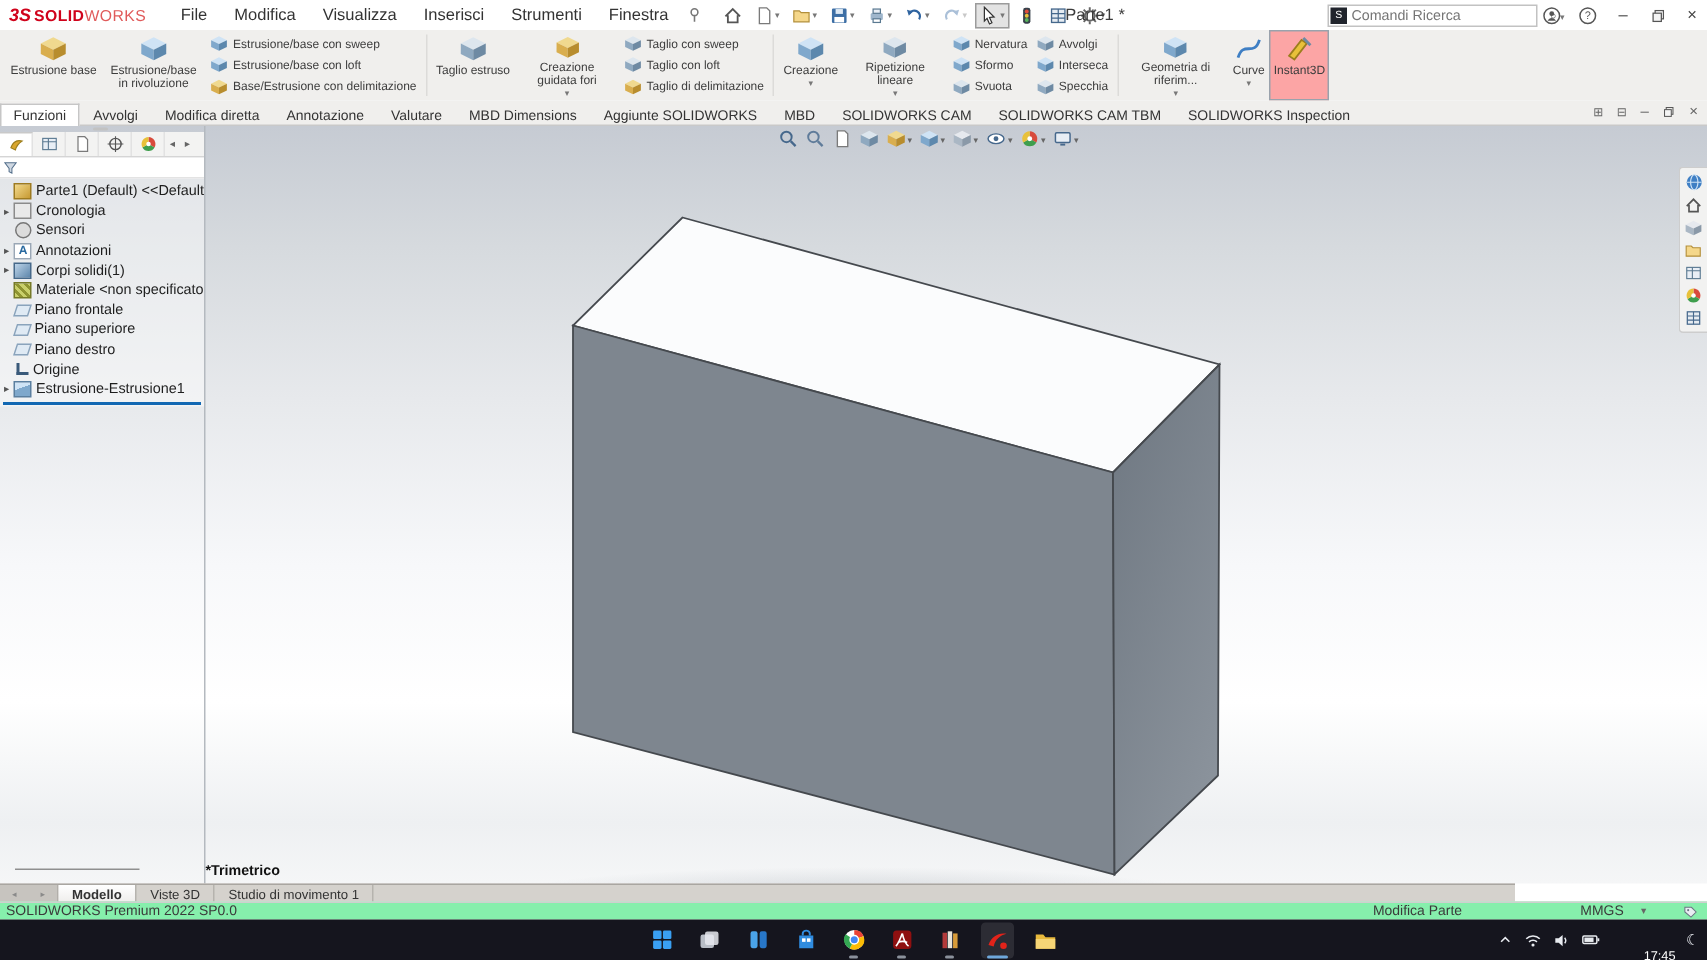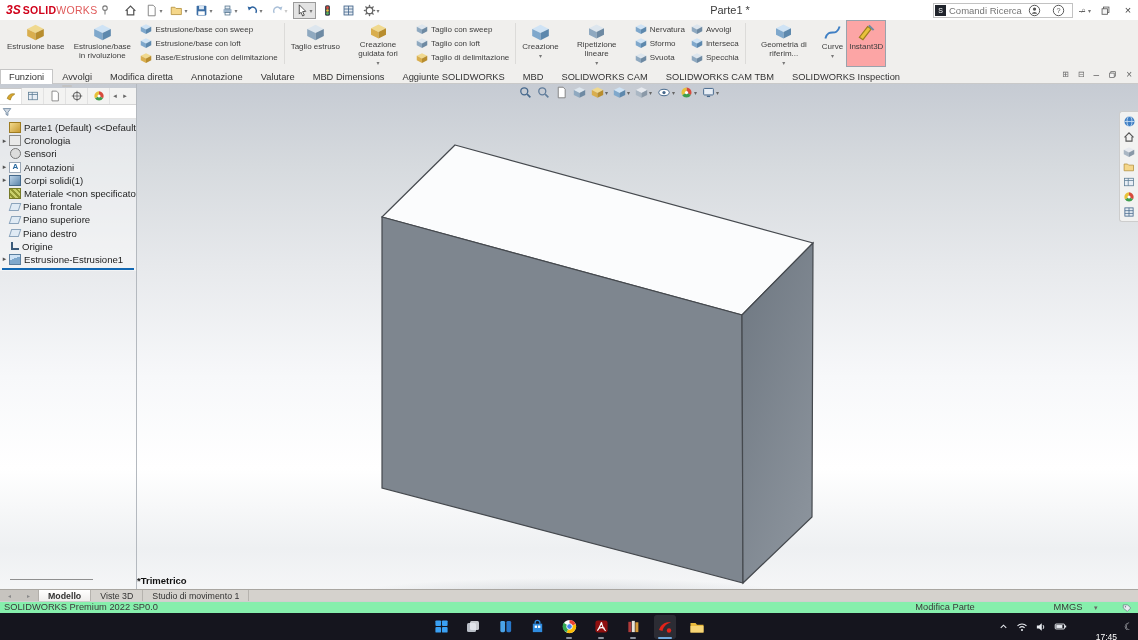--- a/index.html
+++ b/index.html
@@ -17,21 +17,21 @@
   .menus{display:flex;margin-left:14px;}
   .menu-item{padding:2px 9px;cursor:default;}
   .pin{margin-left:2px;width:14px;text-align:center;}
   .qat{display:flex;align-items:center;margin-left:8px;gap:2px;}
   .qbtn{display:flex;align-items:center;padding:1px 2px;border:1px solid transparent;}
   .qbtn .caret{font-size:6px;color:#777;margin-left:1px;}
   .qbtn.pressed{background:#e3e3e3;border-color:#9b9b9b;}
   .win-title{position:absolute;left:660px;top:0;width:140px;height:20px;line-height:20px;
              text-align:center;color:#3a3a3a;font-size:11px;}
   .searchbox{position:absolute;left:885px;top:3px;width:138px;height:13px;border:1px solid #c2c2c2;
-             background:#fff;display:flex;align-items:center;font-size:9.5px;margin-left:48px;}
+             background:#fff;display:flex;align-items:center;font-size:9.5px;}
   .searchbox .appsq{width:11px;height:11px;background:#20242c;margin:0 3px 0 1px;flex:0 0 auto;
                     display:flex;align-items:center;justify-content:center;color:#fff;font-size:7px;}
   .searchbox input{border:none;outline:none;flex:1;font-size:9.5px;color:#555;height:11px;padding:0;
                    font-family:"Liberation Sans",sans-serif;background:transparent;}
   .searchbox .sb-ic{color:#777;font-size:9px;margin-right:2px;}
   .tb-right{position:absolute;right:4px;top:0;height:20px;display:flex;align-items:center;gap:11px;color:#555;}
   .wbtn{width:12px;height:12px;display:flex;align-items:center;justify-content:center;font-size:11px;color:#444;}
 
   
   .ribbon{position:absolute;left:0;top:20px;width:1138px;height:47px;background:#f0efed;
@@ -92,21 +92,21 @@
   .ti-origin{border-left:2px solid #3a5a7a;border-bottom:2px solid #3a5a7a;width:8px!important;height:8px!important;margin:1px 4px 1px 2px;box-sizing:border-box;}
   .ti-extrude{background:linear-gradient(160deg,#cfe3f5 0 40%,#7fa8cc 40% 100%);border:1px solid #5b7f9f;box-sizing:border-box;}
 
   
   .rpane{position:absolute;right:0;top:27px;width:18px;background:#f2f2f1;border:1px solid #cdcdcd;border-right:none;
          border-radius:3px 0 0 3px;display:flex;flex-direction:column;align-items:center;padding:3px 0;gap:3px;}
 
   .viewlabel{position:absolute;left:137px;bottom:3px;font-size:9.5px;font-weight:bold;color:#111;}
 
   
-  .bottomtabs{position:absolute;left:0;top:589px;width:1138px;height:12px;background:#d5d2cd;
+  .bottomtabs{position:absolute;left:0;top:589px;width:1010px;height:12px;background:#d5d2cd;
               border-top:1px solid #a9a6a1;display:flex;align-items:stretch;font-size:8.8px;color:#333;box-sizing:border-box;}
   .bscroll{width:38px;background:#c7c4bf;display:flex;align-items:center;justify-content:space-around;color:#8a8a8a;font-size:6px;border-right:1px solid #b2afaa;}
   .btab{padding:0 9px;display:flex;align-items:center;border-right:1px solid #b6b3ae;cursor:default;}
   .btab.active{background:linear-gradient(#ffffff,#efeeec);font-weight:bold;}
 
   
   .statusbar{position:absolute;left:0;top:601px;width:1138px;height:12px;background:#86efac;border-top:1px solid #cfcfcf;
              font-size:9.3px;color:#3a3a3a;box-sizing:border-box;}
   .st-left{position:absolute;left:4px;top:0;line-height:11px;}
   .st-mode{position:absolute;left:900px;top:0;width:90px;text-align:center;line-height:11px;}
@@ -307,20 +307,28 @@
   </defs>
 </svg>
 
 <div class="app">
 
   <div class="titlebar">
     <div class="logo">
       <span class="pre">3S</span>
       <span class="b">SOLID</span>
       <span class="l">WORKS</span>
+    </div>
+    <div class="menus">
+      <span class="menu-item">File</span>
+      <span class="menu-item">Modifica</span>
+      <span class="menu-item">Visualizza</span>
+      <span class="menu-item">Inserisci</span>
+      <span class="menu-item">Strumenti</span>
+      <span class="menu-item">Finestra</span>
     </div>
     <span class="pin">
         <svg width="12" height="12">
           <use href="#pinic"></use>
         </svg>
       </span>
     <div class="qat">
       <span class="qbtn">
           <svg width="13" height="13">
             <use href="#homeic"></use>

